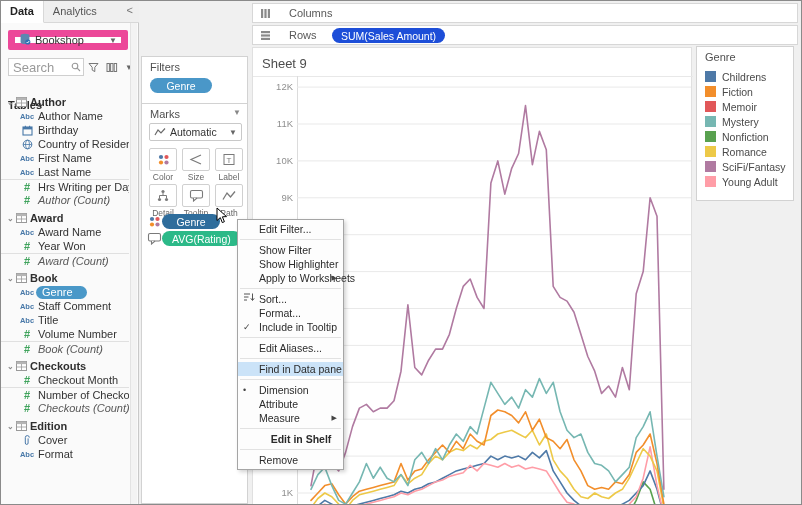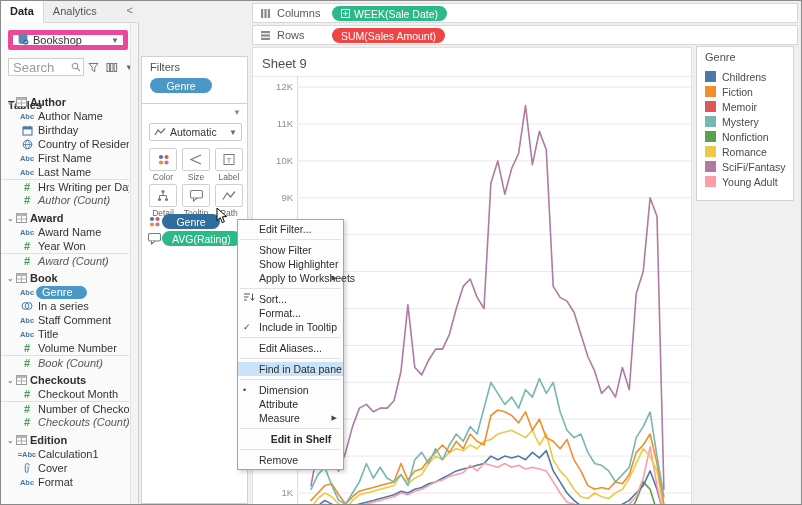--- a/index.html
+++ b/index.html
@@ -11,21 +11,21 @@
   
   .sidebar { position:absolute; left:0; top:0; width:138px; height:505px;
              background:#fafafa; border-right:1px solid #c9c9c9; }
   .sb-tabs { position:absolute; left:0; top:0; width:138px; height:22px;
              background:#efefef; border-bottom:1px solid #d8d8d8; display:flex; }
   .sb-tab { padding:4px 9px 0 9px; font-size:11px; color:#555; height:22px; }
   .sb-tab.active { background:#fff; border-right:1px solid #d8d8d8; color:#222;
                    font-weight:bold; border-bottom:1px solid #fff; }
   .sb-collapse { position:absolute; right:6px; top:3px; font-size:11px; color:#777; }
   .ds-combo { position:absolute; left:7px; top:29px; width:120px; height:20px;
-              background:#fff; border:5px solid #ec4899; border-radius:2px;
+              background:#fff; border:7px solid #ec4899; border-radius:2px;
               display:flex; align-items:center; padding:0 4px; }
   .ds-combo .lbl { font-size:11px; color:#333; margin-left:4px; flex:1; }
   .caret { font-size:8px; color:#666; }
   .search-row { position:absolute; left:7px; top:57px; width:124px; height:18px; display:flex; align-items:center; }
   .search-box { width:76px; height:18px; border:1px solid #cfcfcf; background:#fff;
                 font-size:13px; color:#333; padding:0 14px 0 4px; font-family:"Liberation Sans",sans-serif; }
   .search-box::placeholder { color:#9a9a9a; }
   .mag { margin-left:-13px; }
   .sr-ic { margin-left:7px; display:inline-flex; }
   .tables-label { position:absolute; left:7px; top:74px; font-size:11px; font-weight:bold; color:#2f2f2f;margin-top:24px; }
@@ -63,21 +63,21 @@
   .mbox { width:28px; height:23px; border:1px solid #d0d0d0; border-radius:2px;
           display:flex; align-items:center; justify-content:center; background:#fff; }
   .mcap { font-size:8.5px; color:#666; margin-top:1px; }
   .mpill-row { position:absolute; left:5px; display:flex; align-items:center; }
   .mpill-ic { width:15px; display:inline-flex; }
 
   
   .shelf { position:absolute; left:251px; width:546px; height:20px; background:#fff;
            border:1px solid #d7d7d7; display:flex; align-items:center; }
   .shelf .sic { margin-left:7px; display:inline-flex; }
-  .shelf .slbl { font-size:11px; color:#585858; margin-left:6px; width:46px; }
+  .shelf .slbl { font-size:11px; color:#585858; margin-left:18px; width:46px; }
   .shelf-pill { position:absolute; left:79px; top:2px; padding:0 9px; }
   .sheet { position:absolute; left:251px; top:46px; width:440px; height:457px;
            background:#fff; border:1px solid #e0e0e0; border-bottom:none; }
   .sheet-title { position:absolute; left:9px; top:8px; font-size:13px; color:#4c4c4c; }
   .sheet-rule { position:absolute; left:0; top:28px; width:440px; border-top:1px solid #e8e8e8; }
   #plot { position:absolute; left:296px; top:75px; }
   .ylab { position:absolute; width:26px; text-align:right; font-size:9.5px; color:#8f8f8f; }
 
   
   #legend { left:695px; top:45px; width:98px; height:155px; }
@@ -247,29 +247,20 @@
           <span>Book</span>
         </div>
         <div class="trow field">
           <span class="ficon">
             <span class="abctxt">Abc</span>
           </span>
           <span class="flabel sel">Genre</span>
         </div>
         <div class="trow field">
           <span class="ficon">
-            <svg width="12" height="10" viewBox="0 0 12 10">
-              <circle cx="4.4" cy="5" r="3.4" fill="none" stroke="#4878a8"></circle>
-              <circle cx="7.6" cy="5" r="3.4" fill="none" stroke="#4878a8"></circle>
-            </svg>
-          </span>
-          <span class="flabel">In a series</span>
-        </div>
-        <div class="trow field">
-          <span class="ficon">
             <span class="abctxt">Abc</span>
           </span>
           <span class="flabel">Staff Comment</span>
         </div>
         <div class="trow field">
           <span class="ficon">
             <span class="abctxt">Abc</span>
           </span>
           <span class="flabel">Title</span>
         </div>
@@ -320,26 +311,20 @@
             <svg width="11" height="10" viewBox="0 0 11 10">
               <rect x="0.5" y="0.5" width="10" height="9" fill="#fff" stroke="#999"></rect>
               <rect x="0.5" y="0.5" width="10" height="2.6" fill="#b5b5b5"></rect>
               <path d="M0.5 6 H10.5 M5.5 3 V9.5" stroke="#999" stroke-width="0.8"></path>
             </svg>
           </span>
           <span>Edition</span>
         </div>
         <div class="trow field">
           <span class="ficon">
-            <span class="abctxt">=Abc</span>
-          </span>
-          <span class="flabel">Calculation1</span>
-        </div>
-        <div class="trow field">
-          <span class="ficon">
             <svg width="10" height="11" viewBox="0 0 10 11">
               <path d="M7.3 2.6 a2 2 0 0 0 -4 0 V8 a1.4 1.4 0 0 0 2.8 0 V3.4" fill="none" stroke="#4878a8" stroke-width="1"></path>
             </svg>
           </span>
           <span class="flabel">Cover</span>
         </div>
         <div class="trow field">
           <span class="ficon">
             <span class="abctxt">Abc</span>
           </span>
@@ -347,20 +332,21 @@
         </div>
       </div>
     <div class="sb-scroll"></div>
   </div>
 
   <div class="card" id="filters-card">
     <div class="card-title">Filters</div>
     <div class="pill" id="filters-pill" style="background: rgb(74, 151, 200);">Genre</div>
   </div>
   <div class="card" id="marks-card">
+    <div class="card-title">Marks</div>
     <div class="marks-caret">▼</div>
     <div class="mark-dd">
       <span>
         <svg width="12" height="10" viewBox="0 0 12 10">
             <path d="M1 8 L4 3 L7 6 L11 1.5" fill="none" stroke="#6a6a6a" stroke-width="1.2"></path>
           </svg>
       </span>
       <span class="lbl">Automatic</span>
       <span class="caret">▼</span>
     </div>
@@ -446,40 +432,31 @@
 
   <div class="shelf" style="top:2px">
     <span class="sic">
       <svg width="11" height="11" viewBox="0 0 11 11">
           <rect x="1" y="1" width="2.2" height="9" fill="#8a8a8a"></rect>
           <rect x="4.4" y="1" width="2.2" height="9" fill="#8a8a8a"></rect>
           <rect x="7.8" y="1" width="2.2" height="9" fill="#8a8a8a"></rect>
         </svg>
     </span>
     <span class="slbl">Columns</span>
-    <div class="pill shelf-pill" id="col-pill" style="background: rgb(44, 185, 136);">
-      <span style="margin-right:4px;display:inline-flex">
-        <svg width="9" height="9" viewBox="0 0 9 9">
-            <rect x="0.5" y="0.5" width="8" height="8" fill="none" stroke="#fff"></rect>
-            <path d="M4.5 2.2 V6.8 M2.2 4.5 H6.8" stroke="#fff"></path>
-          </svg>
-      </span>
-      <span>WEEK(Sale Date)</span>
-    </div>
   </div>
   <div class="shelf" style="top:24px">
     <span class="sic">
       <svg width="11" height="11" viewBox="0 0 11 11">
           <rect x="1" y="1" width="9" height="2.2" fill="#8a8a8a"></rect>
           <rect x="1" y="4.4" width="9" height="2.2" fill="#8a8a8a"></rect>
           <rect x="1" y="7.8" width="9" height="2.2" fill="#8a8a8a"></rect>
         </svg>
     </span>
     <span class="slbl">Rows</span>
-    <div class="pill shelf-pill" id="row-pill" style="background: #ef4444;">
+    <div class="pill shelf-pill" id="row-pill" style="background: #1d4ed8;">
       <span>SUM(Sales Amount)</span>
     </div>
   </div>
 
   <div class="sheet">
     <div class="sheet-title">Sheet 9</div>
     <div class="sheet-rule"></div>
   </div>
   <div id="ylabels">
       <div class="ylab" style="left: 266px; top: 486px;">1K</div>

